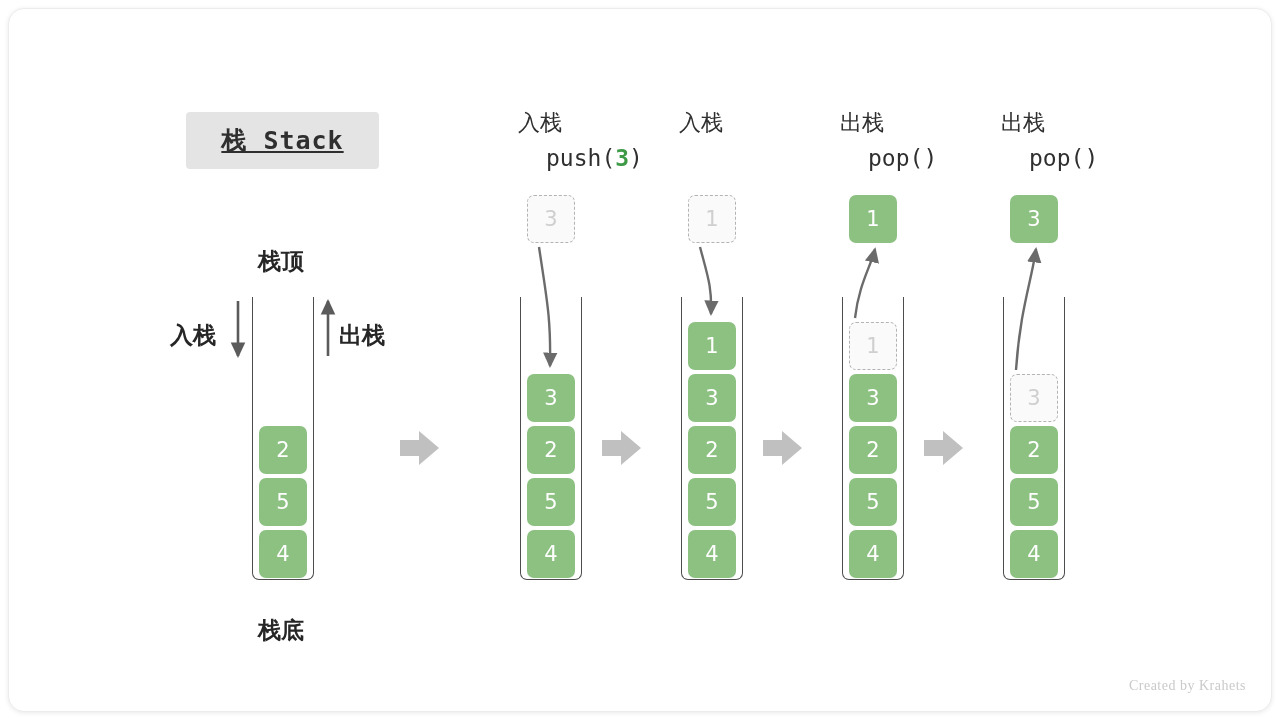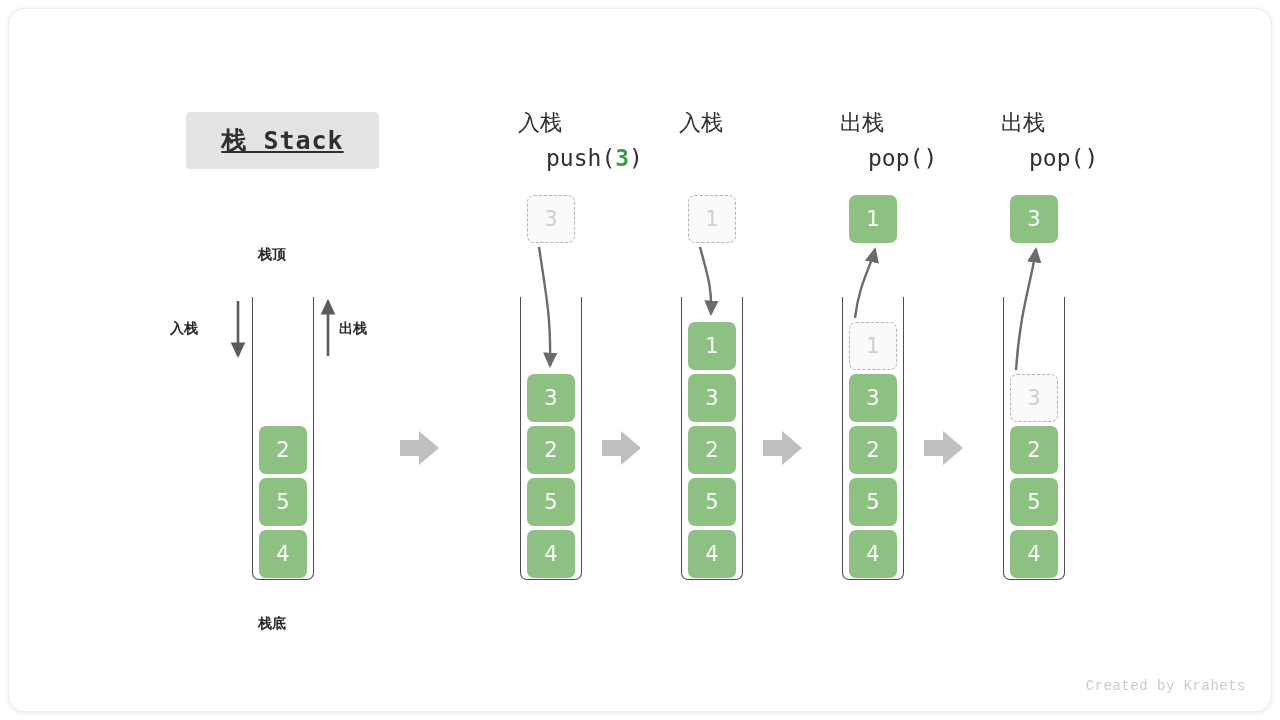--- a/index.html
+++ b/index.html
@@ -51,21 +51,21 @@
     font-weight: bold;
     color: #2f2f2f;
     letter-spacing: 1px;
     text-decoration: underline;
   }
 
   
   .cn-label {
     position: absolute;
     font-family: "DejaVu Sans", "Liberation Sans", sans-serif;
-    font-size: 14px;
+    font-size: 23px;
     font-weight: bold;
     color: #262626;
     white-space: nowrap;
   }
 
   
   .col-head {
     position: absolute;
     width: 160px;
     text-align: left;
@@ -135,21 +135,21 @@
     width: 1280px;
     height: 720px;
     pointer-events: none;
   }
 
   
   .credit {
     position: absolute;
     right: 34px;
     bottom: 26px;
-    font-family: Liberation Mono, monospace;
+    font-family: Liberation Serif, serif;
     font-size: 14px;
     color: #cacaca;
     letter-spacing: 0.5px;
     white-space: nowrap;
   }
 </style>
 </head>
 <body>
 
 <div id="canvas">

